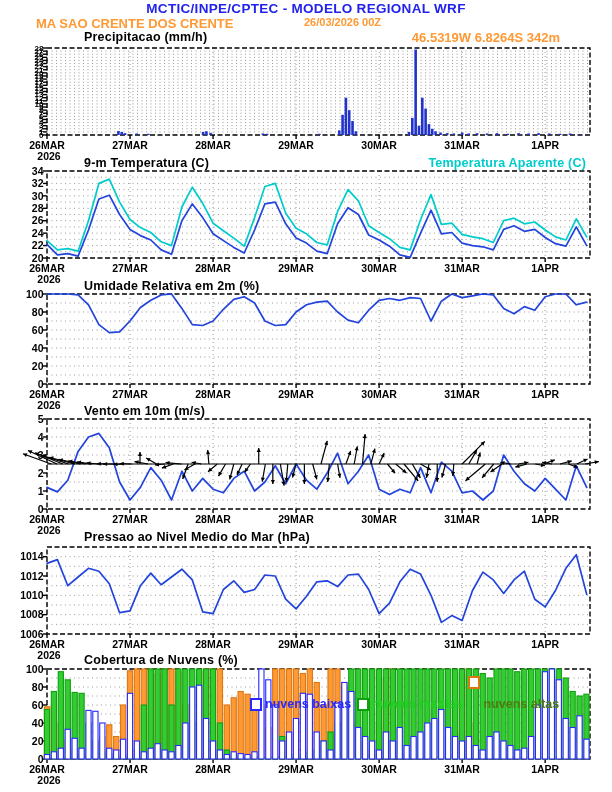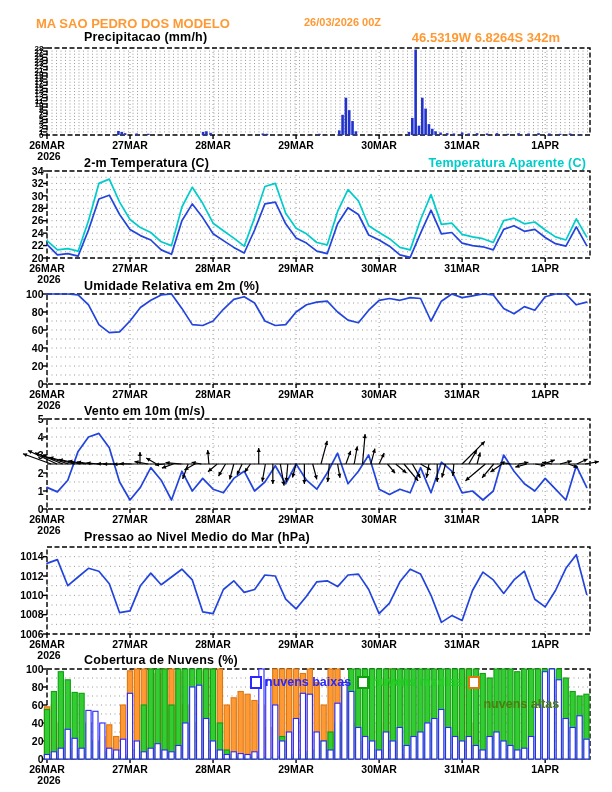--- a/index.html
+++ b/index.html
@@ -767,33 +767,34 @@
       <rect x="535.4496788990825" y="705" width="5.2" height="54" fill="#FFFFFF" stroke="#2929FF" stroke-width="1.1"></rect>
       <rect x="542.3658715596331" y="671.7" width="5.2" height="87.29999999999995" fill="#FFFFFF" stroke="#2929FF" stroke-width="1.1"></rect>
       <rect x="549.2820642201834" y="669" width="5.2" height="90" fill="#FFFFFF" stroke="#2929FF" stroke-width="1.1"></rect>
       <rect x="556.198256880734" y="679.8" width="5.2" height="79.20000000000005" fill="#FFFFFF" stroke="#2929FF" stroke-width="1.1"></rect>
       <rect x="563.1144495412843" y="718.5" width="5.2" height="40.5" fill="#FFFFFF" stroke="#2929FF" stroke-width="1.1"></rect>
       <rect x="570.0306422018348" y="727.5" width="5.2" height="31.5" fill="#FFFFFF" stroke="#2929FF" stroke-width="1.1"></rect>
       <rect x="576.9468348623853" y="715.8" width="5.2" height="43.200000000000045" fill="#FFFFFF" stroke="#2929FF" stroke-width="1.1"></rect>
       <rect x="583.8630275229357" y="739.2" width="5.2" height="19.799999999999955" fill="#FFFFFF" stroke="#2929FF" stroke-width="1.1"></rect>
     </svg>
 
-  <div class="abs hdr-station" style="color: rgb(255, 153, 51);">MA SAO PEDRO DOS MODELO</div>
+  <div class="abs hdr-title" style="color: rgb(34, 34, 238);">MCTIC/INPE/CPTEC - MODELO REGIONAL WRF</div>
+  <div class="abs hdr-station" style="color: rgb(255, 153, 51);">MA SAO CRENTE DOS CRENTE</div>
   <div class="abs hdr-datetime" style="color: rgb(255, 153, 51);">26/03/2026 00Z</div>
   <div class="abs hdr-coords" style="color: rgb(255, 153, 51);">46.5319W 6.8264S 342m</div>
 
   <div class="abs ptitle" style="left:72px;top:30px;">Precipitacao (mm/h)</div>
-  <div class="abs ptitle" style="left:72px;top:156px;">2-m Temperatura (C)</div>
+  <div class="abs ptitle" style="left:72px;top:156px;">9-m Temperatura (C)</div>
   <div class="abs ptitle" style="right: 26px; top: 156px; color: rgb(0, 204, 204);" id="apparent-title">Temperatura Aparente (C)</div>
   <div class="abs ptitle" style="left:72px;top:279px;">Umidade Relativa em 2m (%)</div>
   <div class="abs ptitle" style="left:72px;top:404px;">Vento em 10m (m/s)</div>
   <div class="abs ptitle" style="left:72px;top:530px;">Pressao ao Nivel Medio do Mar (hPa)</div>
   <div class="abs ptitle" style="left:72px;top:653px;">Cobertura de Nuvens (%)</div>
 
-  <div class="abs legend" style="left:250px;top:653px;">
+  <div class="abs legend" style="left:250px;top:653px;align-items:flex-end;">
     <span class="item">
       <span class="sw" id="sw0" style="border-color: rgb(41, 41, 255);"></span>
       <span id="lg0" style="color: rgb(41, 41, 255);">nuvens baixas</span>
     </span>
     <span class="item">
       <span class="sw" id="sw1" style="border-color: rgb(15, 160, 15);"></span>
       <span id="lg1" style="color: rgb(34, 204, 34);">nuvens medias</span>
     </span>
     <span class="item">
       <span class="sw" id="sw2" style="border-color: rgb(221, 119, 17);"></span>

